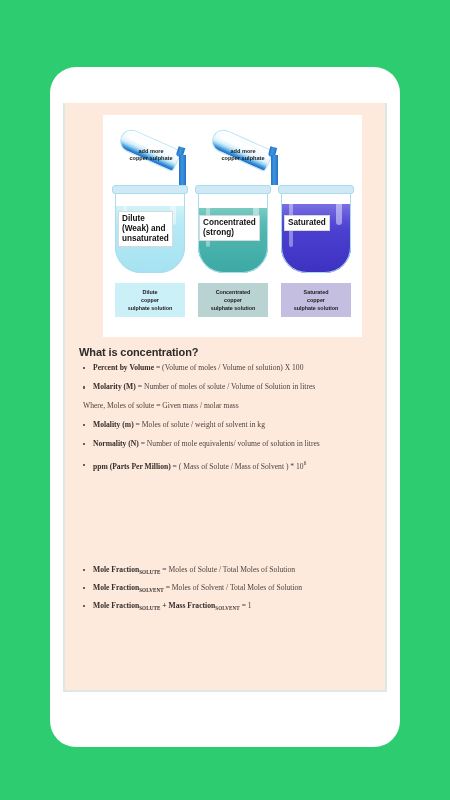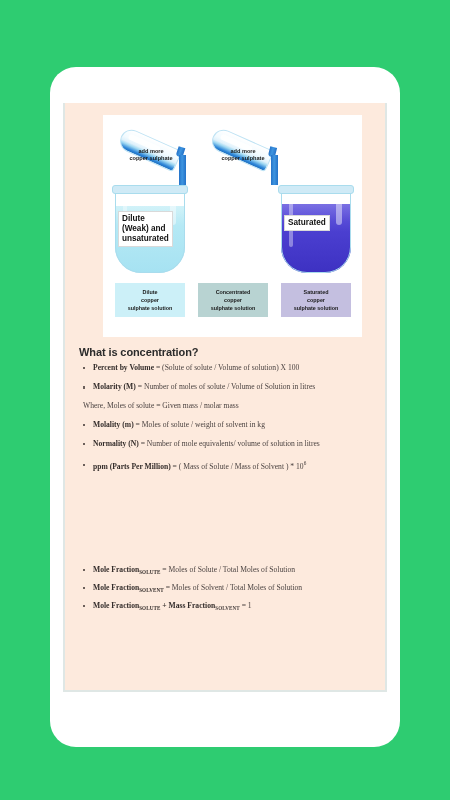--- a/index.html
+++ b/index.html
@@ -281,20 +281,31 @@
         <div class="beaker-shine"></div>
         <div class="beaker-shine2"></div>
         <div class="beaker-tag" style="top:24px;">Dilute
 (Weak) and
 unsaturated</div>
       </div>
       <div class="caption-box" style="left:12px; top:168px; background:#ccf0f8; white-space:pre-line;">Dilute
 copper
 sulphate solution</div>
 
+      <div class="beaker" style="left:95px; top:72px;">
+        <div class="beaker-body">
+          <div class="beaker-liquid" style="height:76%; background:linear-gradient(180deg,#6dc6bd 0%,#4fb7b0 35%,#3da9a4 100%);"></div>
+        </div>
+        <div class="beaker-glass"></div>
+        <div class="beaker-rim"></div>
+        <div class="beaker-shine"></div>
+        <div class="beaker-shine2"></div>
+        <div class="beaker-tag" style="top:28px; left:1px;">Concentrated
+(strong)</div>
+      </div>
       <div class="caption-box" style="left:95px; top:168px; background:#b8d3d2; white-space:pre-line;">Concentrated
 copper
 sulphate solution</div>
 
       <div class="beaker" style="left:178px; top:72px;">
         <div class="beaker-body">
           <div class="beaker-liquid" style="height:80%; background:linear-gradient(180deg,#6a5fe0 0%,#4b3fd0 40%,#3d31c2 100%);"></div>
         </div>
         <div class="beaker-glass"></div>
         <div class="beaker-rim"></div>
@@ -311,21 +322,21 @@
     <div id="article">
 
       <h2 class="q-title">What is concentration?</h2>
 
 
 
       <ul class="formula-list">
 
 
         <li>
-          <span class="f-name">Percent by Volume</span><span> = (Solute of solute / Volume of solution) X 100</span>
+          <span class="f-name">Percent by Volume</span><span> = (Volume of moles / Volume of solution) X 100</span>
         </li>
 
         <li>
           <span class="f-name">Molarity (M)</span><span> = Number of moles of solute / Volume of Solution in litres</span>
         </li>
       </ul>
 
       <div class="where-line">Where, Moles of solute = Given mass / molar mass</div>
 
       <ul class="formula-list">

